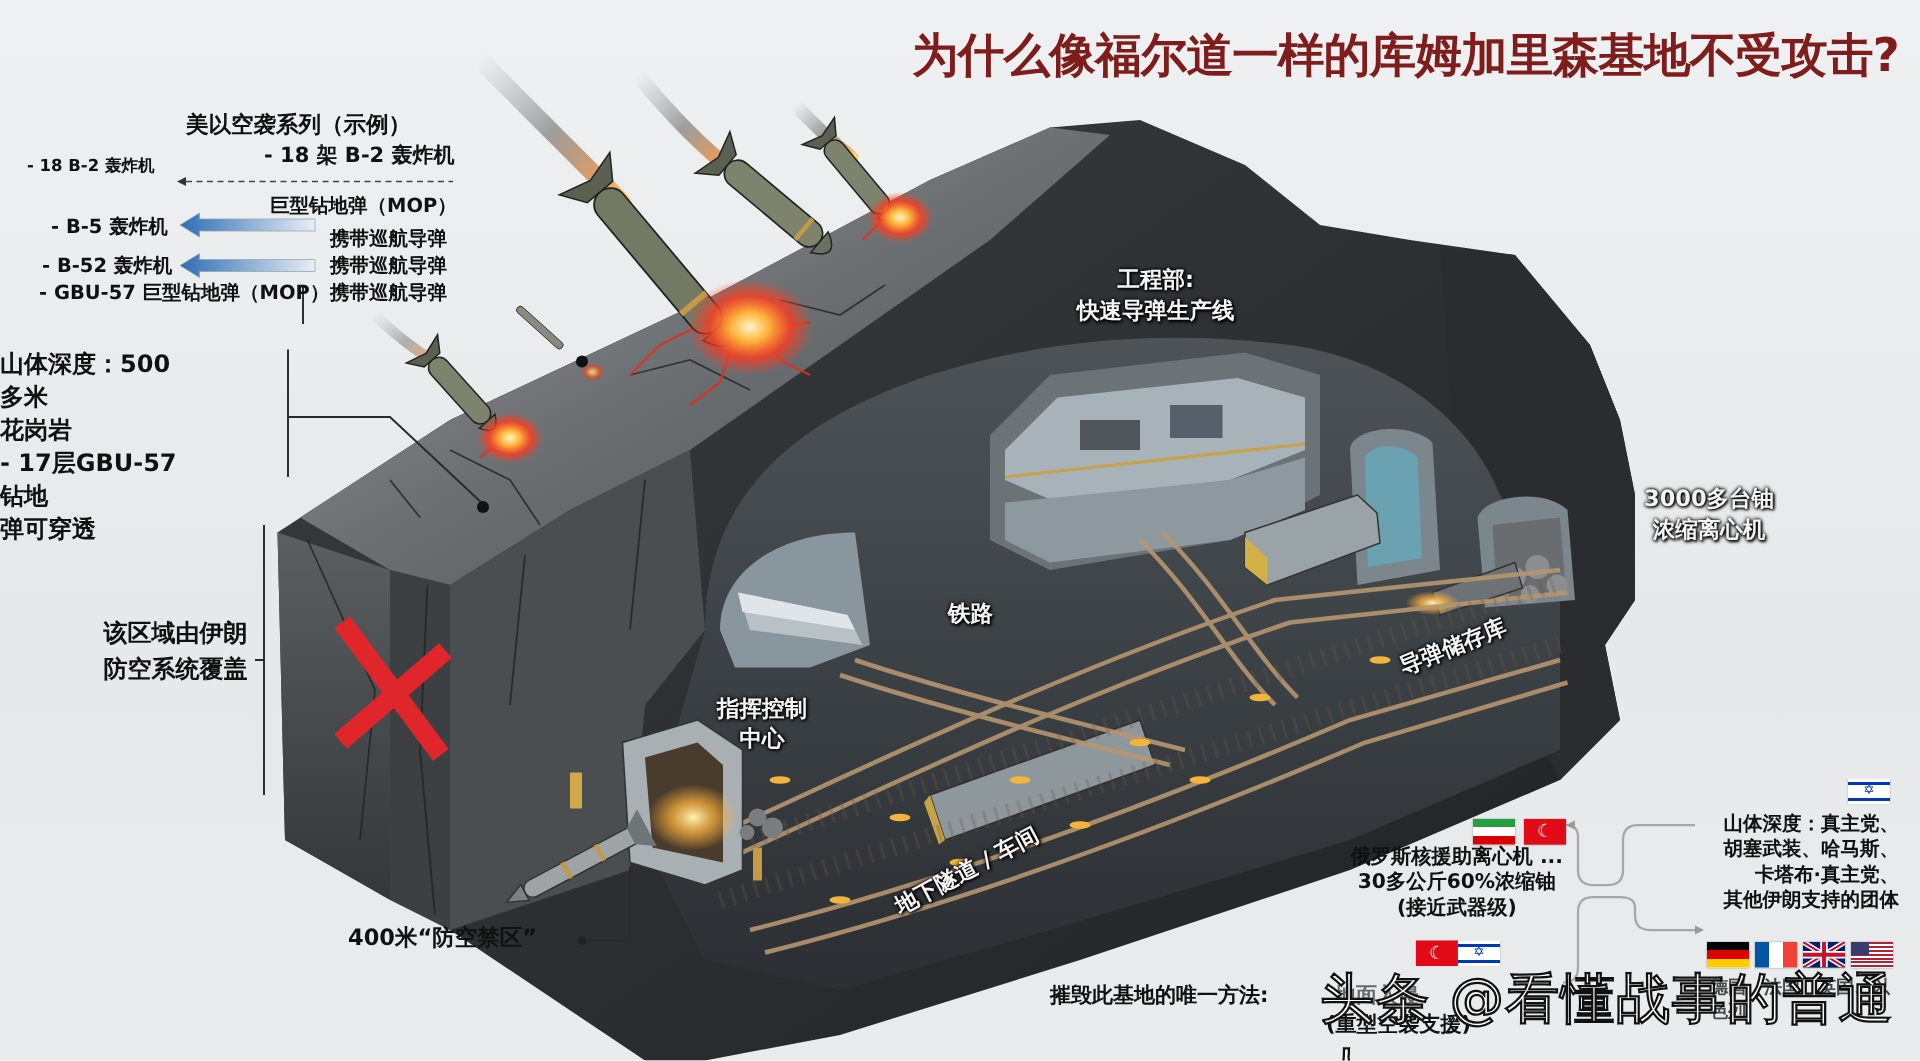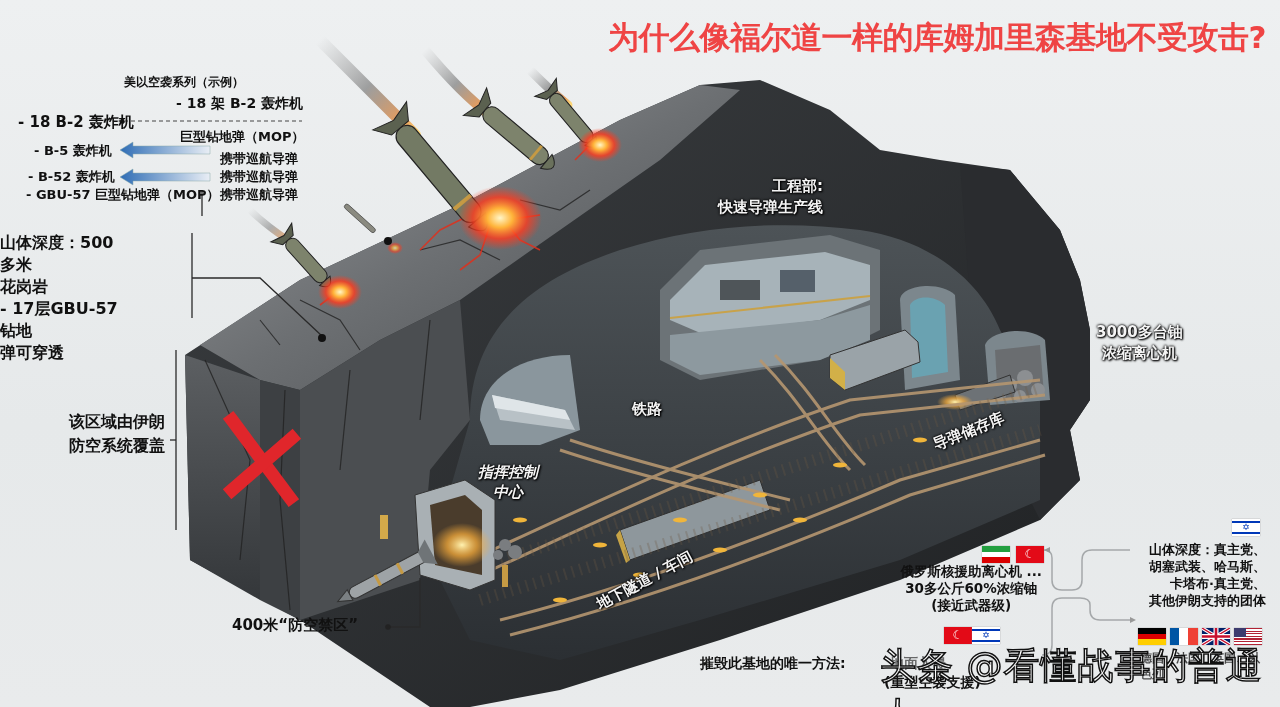--- a/index.html
+++ b/index.html
@@ -8,21 +8,21 @@
     position: relative;
     background: linear-gradient(180deg, #eef0f1 0%, #e6e9ea 60%, #e9ebec 100%);
     font-family: "DejaVu Sans", "Liberation Sans", sans-serif;
     color: #111;
   }
   .scene { position: absolute; left: 0; top: 0; width: 1280px; height: 707px; }
 
   
   .title {
     position: absolute; right: 14px; top: 18px; text-align: center;
-    font-weight: 900; font-size: 31px; line-height: 38px; color: #ef4444;
+    font-weight: 900; font-size: 31px; line-height: 38px; color: #7f1d1d;
     letter-spacing: -0.5px;
   }
 
   .txt { position: absolute; font-weight: 700; color: #111; }
   .txt-w { position: absolute; font-weight: 700; color: #f4f4f4;
            text-shadow: 0 0 3px #000, 0 0 2px #000, 1px 1px 2px #000; }
 
   .flag { position: absolute; width: 28px; height: 17px; box-shadow: 0 0 1px #888; }
   .flag-ir { background: linear-gradient(#239f40 0 33%, #fff 33% 66%, #da0000 66% 100%); }
   .flag-tr { background: #e30a17; color: #fff; font-size: 12px; line-height: 17px; text-align: center; }
@@ -269,24 +269,24 @@
     <path d="M 1130 620 L 1100 620 Q 1090 620 1090 610 L 1090 605 Q 1090 598 1080 598 L 1062 598 Q 1052 598 1052 608 L 1052 645 Q 1052 655 1042 655"></path>
   </g>
   <path d="M 1044 550 l 6 -3 l 0 6 z" fill="#999"></path>
   <path d="M 1136 620 l -6 -3 l 0 6 z" fill="#999"></path>
 </svg>
 
 <div class="title">
   <div>为什么像福尔道一样的库姆加里森基地不受攻击?</div>
 </div>
 
-<div class="txt" style="left:124px; top:74px; font-size:12px;">美以空袭系列（示例）</div>
+<div class="txt" style="left:124px; top:74px; font-size:15px;">美以空袭系列（示例）</div>
 <div class="txt" style="left:176px; top:95px; font-size:14px;">- 18 架 B-2 轰炸机</div>
 
-<div class="txt" style="left:18px; top:113px; font-size:15px;">- 18 B-2 轰炸机</div>
+<div class="txt" style="left:18px; top:103px; font-size:11px;">- 18 B-2 轰炸机</div>
 <div class="txt" style="left:180px; top:128px; font-size:13px;">巨型钻地弹（MOP）</div>
 
 <div class="txt" style="left:34px; top:142px; font-size:13px;">- B-5 轰炸机</div>
 <div class="txt" style="left:220px; top:150px; font-size:13px;">携带巡航导弹</div>
 
 <div class="txt" style="left:28px; top:168px; font-size:13px;">- B-52 轰炸机</div>
 <div class="txt" style="left:220px; top:168px; font-size:13px;">携带巡航导弹</div>
 
 <div class="txt" style="left:26px; top:186px; font-size:13px;">- GBU-57 巨型钻地弹（MOP）</div>
 <div class="txt" style="left:220px; top:186px; font-size:13px;">携带巡航导弹</div>
@@ -298,33 +298,33 @@
   <div>弹可穿透</div>
 </div>
 
 <div class="txt" style="right:1115px; top:410px; text-align:right; font-size:16px; line-height:24px;">
   <div>该区域由伊朗</div>
   <div>防空系统覆盖</div>
 </div>
 
 <div class="txt" style="left:232px; top:616px; font-size:15px;">400米“防空禁区”</div>
 
-<div class="txt-w" style="left:718px; top:176px; text-align:right; font-size:15px; line-height:21px;">
+<div class="txt-w" style="left:718px; top:176px; text-align:center; font-size:15px; line-height:21px;">
   <div>工程部:</div>
   <div>快速导弹生产线</div>
 </div>
 
 <div class="txt-w" style="left:1096px; top:322px; text-align:center; font-size:15px; line-height:21px;">
   <div>3000多台铀</div>
   <div>浓缩离心机</div>
 </div>
 
 <div class="txt-w" style="left:632px; top:400px; font-size:15px;">铁路</div>
 
-<div class="txt-w" style="left:478px; top:462px; text-align:center; font-size:15px; line-height:20px;font-style:italic;">
+<div class="txt-w" style="left:478px; top:462px; text-align:center; font-size:15px; line-height:20px;">
   <div>指挥控制</div>
   <div>中心</div>
 </div>
 
 <div class="txt-w" style="left:934px; top:436px; font-size:15px; transform:rotate(-22deg); transform-origin:left center;">导弹储存库</div>
 
 <div class="txt-w" style="left:598px; top:596px; font-size:15px; transform:rotate(-28deg); transform-origin:left center;">地下隧道 / 车间</div>
 
 <div class="flag flag-ir" style="left:982px; top:546px;"></div>
 <div class="flag flag-tr" style="left:1016px; top:546px;">☾</div>

